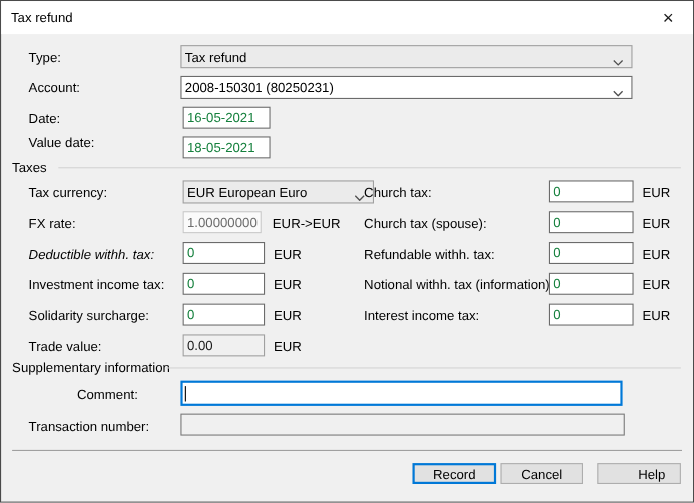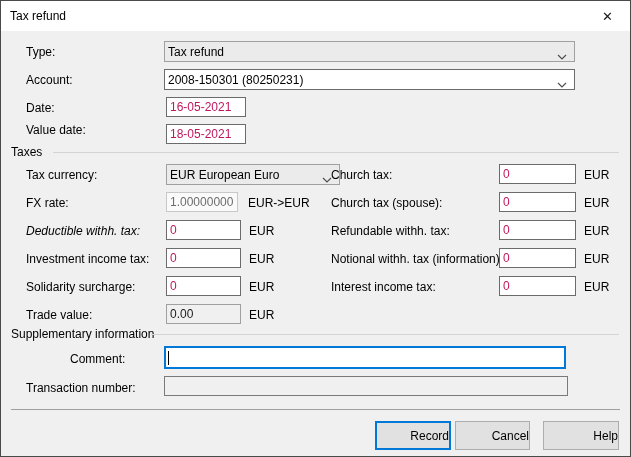--- a/index.html
+++ b/index.html
@@ -16,37 +16,37 @@
   .closebtn{
     position:absolute;right:0;top:0;width:45px;height:30px;
     display:flex;align-items:center;justify-content:center;
     font-size:13px;color:#1a1a1a;cursor:default;
   }
   .lbl{position:absolute;white-space:nowrap;line-height:14px;}
   .grouplbl{position:absolute;white-space:nowrap;line-height:14px;}
   .groupline{position:absolute;height:1px;background:#d4d4d4;}
   .tb{
     position:absolute;height:20px;border:1px solid #6b6b6b;background:#fff;
-    font-size:12px;padding:0 3px;color:#be185d;outline:none;
+    font-size:12px;padding:0 3px;color:#15803d;outline:none;
   }
   .tb.dim{background:#fafafa;border-color:#c8c8c8;color:#6d6d6d;}
   .tb.flat{background:#f0f0f0;border-color:#a0a0a0;color:#1a1a1a;}
   .tb.flat2{background:#f0f0f0;border-color:#7a7a7a;color:#1a1a1a;}
   .tb.focus{border:2px solid #0078d7;background:#fff;height:23px;}
   .cmb{
     position:absolute;height:21px;border:1px solid #6b6b6b;background:#fff;
     display:flex;align-items:center;padding:0 3px;white-space:nowrap;overflow:hidden;
   }
   .cmb.gray{background:#ebebeb;border-color:#a0a0a0;}
   .cmb .chev{position:absolute;right:7px;top:7px;}
   .eur{position:absolute;white-space:nowrap;line-height:14px;}
   .sep{position:absolute;left:10px;right:10px;height:1px;background:#a0a0a0;}
   .btn{
-    position:absolute;height:29px;background:#e1e1e1;border:1px solid #adadad;
-    display:flex;align-items:center;justify-content:flex-end;font-size:12px;cursor:default;
+    position:absolute;height:19px;background:#e1e1e1;border:1px solid #adadad;
+    display:flex;align-items:center;justify-content:center;font-size:12px;cursor:default;
   }
   .btn.primary{border:2px solid #0078d7;}
   .caret{position:absolute;left:167px;width:1px;height:14px;background:#000;}
 </style>
 </head>
 <body>
 
 <div class="dialog">
 
   <div class="titlebar">

